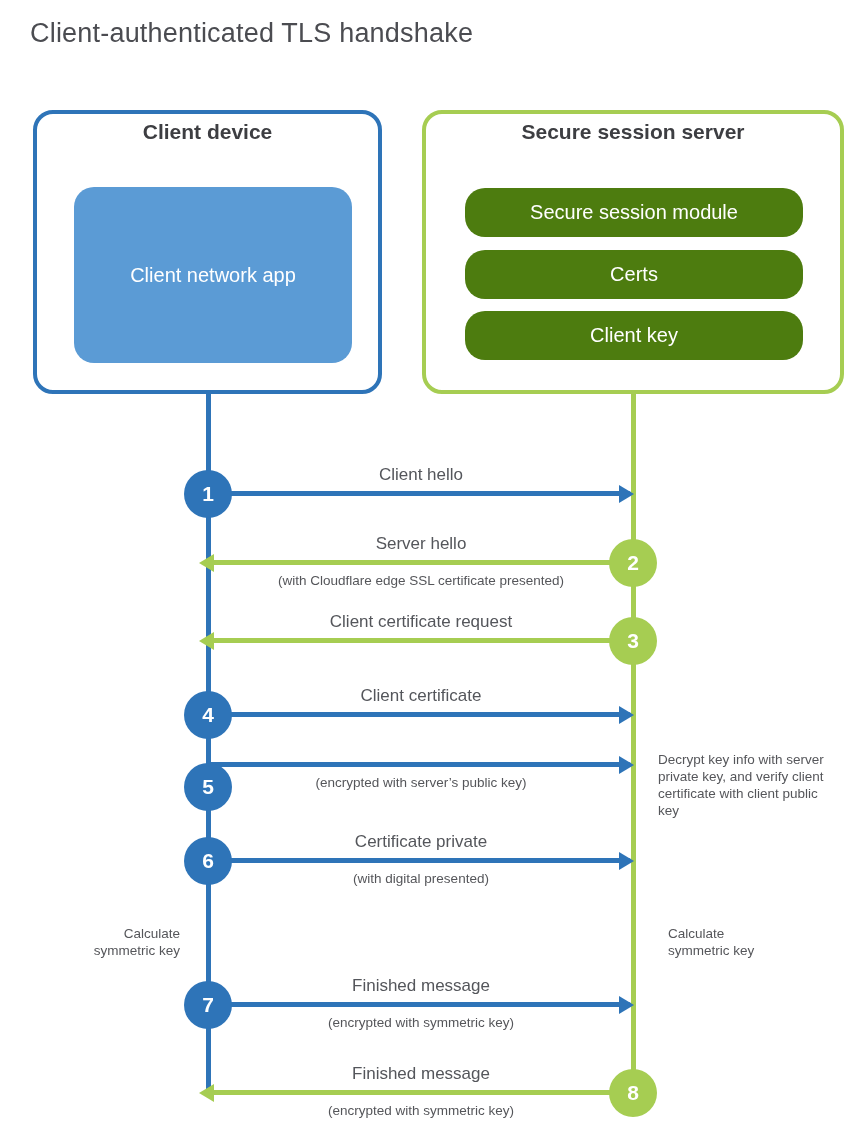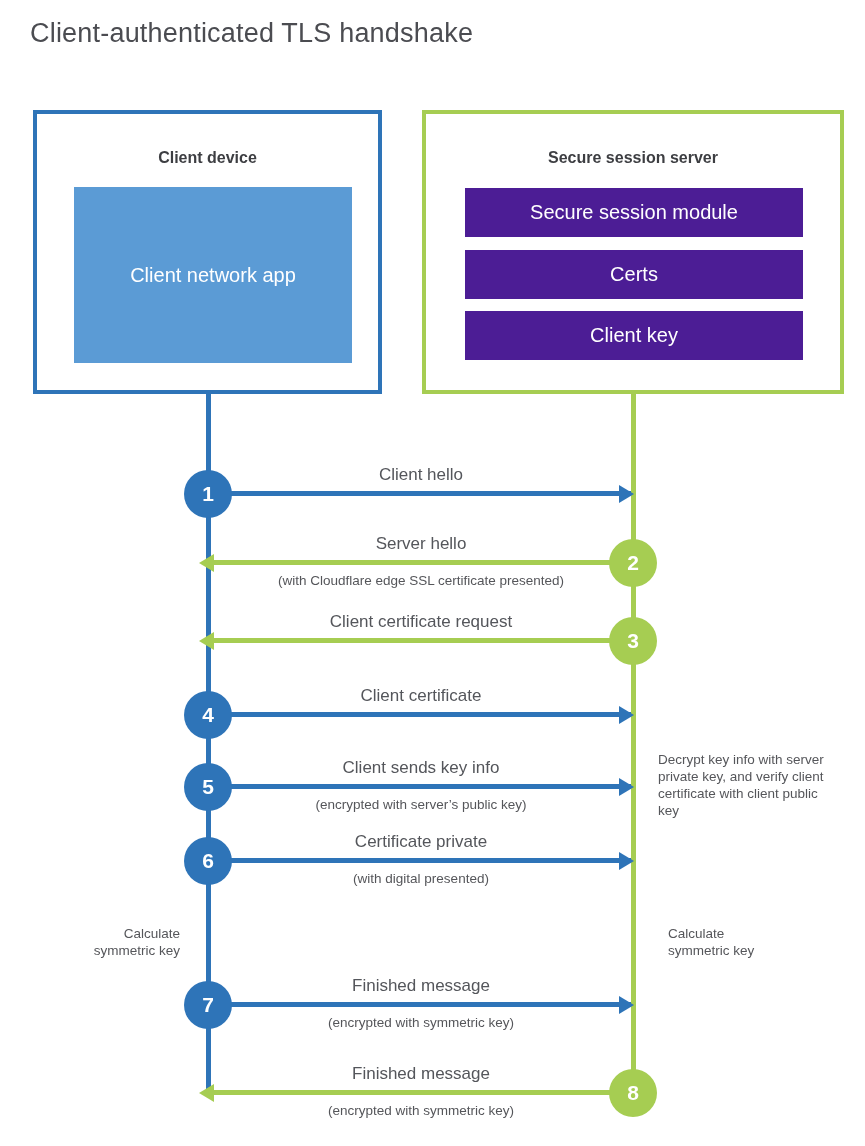--- a/index.html
+++ b/index.html
@@ -1,34 +1,34 @@
 <!DOCTYPE html>
 <html><head>
 <meta charset="utf-8">
 <style>
-  * { margin:0; padding:0; box-sizing:border-box; }
+  * { margin:0; padding:0; box-sizing:border-box;border-radius:20px; }
   html,body { background:#ffffff; }
   body { font-family:"Liberation Sans","DejaVu Sans",sans-serif; }
   .canvas { position:relative; width:865px; height:1146px; background:#ffffff; overflow:hidden; }
 
   .title { position:absolute; left:30px; top:18px; font-size:27px; font-weight:300;
            color:#4b4c51; letter-spacing:0.2px; }
 
   
   .entity { position:absolute; top:110px; height:284px; background:#ffffff; }
   .client-box { left:33px;  width:349px; border:4px solid #2e74b8; }
   .server-box { left:422px; width:422px; border:4px solid #a6cd52; }
-  .entity-title { margin-top:35px; text-align:center; font-size:16px; font-weight:bold; color:#3d3e42; }
+  .entity-title { margin-top:6px; text-align:center; font-size:21px; font-weight:bold; color:#3d3e42; }
 
   .app-rect { position:absolute; left:37px; top:73px; width:278px; height:176px;
               background:#5b9bd5; display:flex; align-items:center; justify-content:center; }
   .app-rect span { display:block; width:175px; text-align:center; color:#ffffff;
                    font-size:20px; line-height:27px; }
 
-  .bar { position:absolute; left:39px; width:338px; height:49px; background:#4c1d95;
+  .bar { position:absolute; left:39px; width:338px; height:49px; background:#4d7c0f;
          display:flex; align-items:center; justify-content:center;
          color:#ffffff; font-size:20px; }
   .bar1 { top:74px; } .bar2 { top:136px;text-align:right; } .bar3 { top:197px; }
 
   
   .lifeline { position:absolute; width:5px; }
   .line-client { left:206px; top:391px; height:705px; background:#2e74b8; }
   .line-server { left:631px; top:391px; height:702px; background:#a6cd52; }
 
   
@@ -102,21 +102,20 @@
     <div class="msg-label">Client certificate request</div>
     <div class="arrow"></div>
   </div>
 
   <div class="msg right s4">
     <div class="msg-label">Client certificate</div>
     <div class="arrow"></div>
   </div>
 
   <div class="msg right s5">
-    <div class="msg-label">Client sends key info</div>
     <div class="arrow"></div>
     <div class="msg-sub">(encrypted with server’s public key)</div>
   </div>
 
   <div class="msg right s6">
     <div class="msg-label">Certificate private</div>
     <div class="arrow"></div>
     <div class="msg-sub">(with digital presented)</div>
   </div>
 

